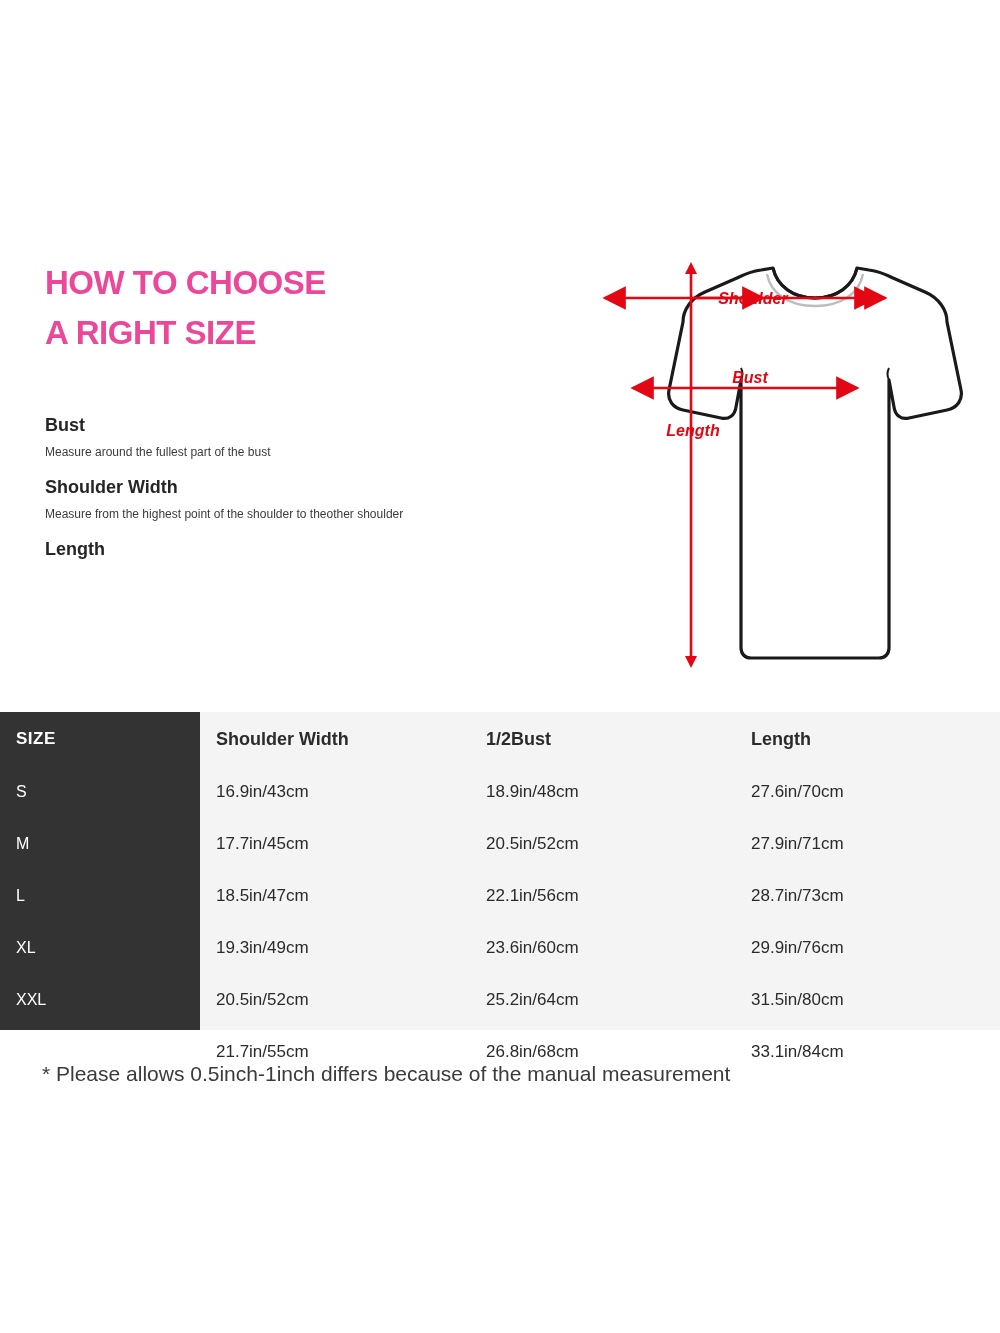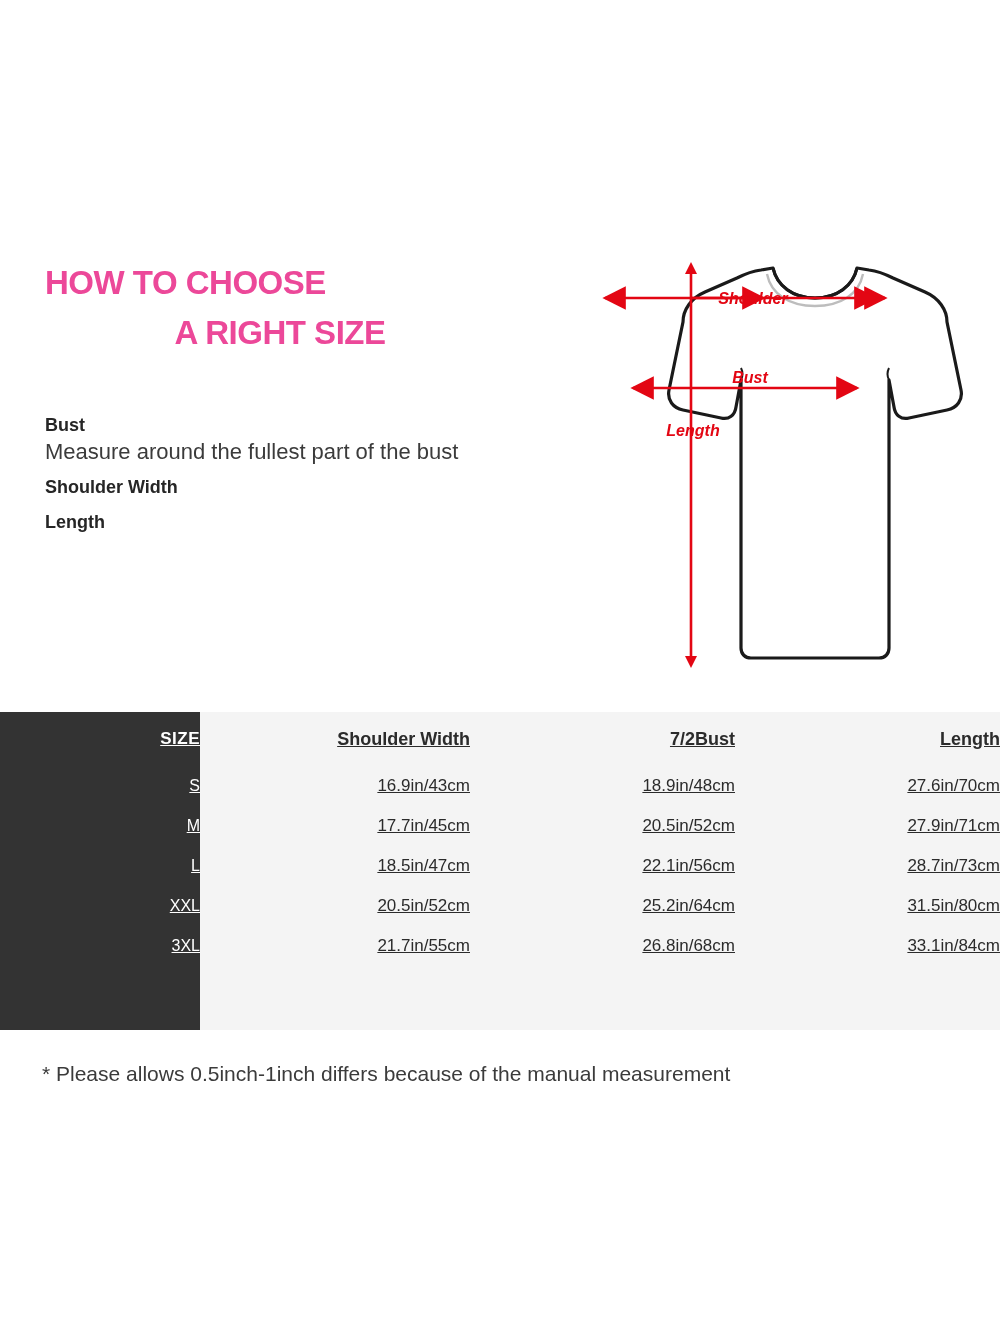--- a/index.html
+++ b/index.html
@@ -37,37 +37,37 @@
     position: absolute;
     left: 45px;
     top: 258px;
     width: 470px;
     font-size: 33px;
     line-height: 50px;
     font-weight: bold;
     color: #ec4899;
     letter-spacing: -0.5px;
   }
-  .headline .l2 { display: block; text-align: center; }
+  .headline .l2 { display: block; }
 
   .defs {
     position: absolute;
     left: 45px;
     top: 415px;
     width: 460px;
   }
   .def-block { margin-bottom: 14px; }
   .def-title {
     font-size: 18px;
     font-weight: bold;
     color: #262626;
     margin-bottom: 5px;
   }
   .def-text {
-    font-size: 22px;
+    font-size: 12px;
     line-height: 22px;
     color: #3b3b3b;
   }
 
   
   .shirt-wrap {
     position: absolute;
     left: 505px;
     top: 240px;
     width: 470px;
@@ -96,28 +96,27 @@
   table.size-table {
     position: absolute;
     left: 0;
     top: 0;
     width: 1000px;
     border-collapse: collapse;
     table-layout: fixed;
   }
   table.size-table th,
   table.size-table td {
-    padding: 0;
+    padding: 16px;
     height: 40px;
-    text-align: right;
+    text-align: left;
     vertical-align: middle;
     font-size: 17px;
     color: #2b2b2b;
     font-weight: normal;
-    text-decoration: underline;
   }
   table.size-table thead th {
     height: 54px;
     font-weight: bold;
     font-size: 18px;
   }
   table.size-table col.c-size { width: 200px; }
   table.size-table col.c-a { width: 270px; }
   table.size-table col.c-b { width: 265px; }
   table.size-table col.c-c { width: 265px; }
@@ -152,20 +151,21 @@
       <span class="l2">A RIGHT SIZE</span>
     </div>
 
     <div class="defs">
       <div class="def-block">
         <div class="def-title">Bust</div>
         <div class="def-text">Measure around the fullest part of the bust</div>
       </div>
       <div class="def-block">
         <div class="def-title">Shoulder Width</div>
+        <div class="def-text">Measure from the highest point of the shoulder to theother shoulder</div>
       </div>
       <div class="def-block">
         <div class="def-title">Length</div>
       </div>
     </div>
 
     <div class="shirt-wrap">
       <svg width="470" height="450" viewBox="0 0 470 450" xmlns="http://www.w3.org/2000/svg">
         <defs>
           <marker id="arrH" markerWidth="9" markerHeight="9" refX="8" refY="4.5" orient="auto">
@@ -239,21 +239,21 @@
       <colgroup>
         <col class="c-size">
           <col class="c-a">
           <col class="c-b">
           <col class="c-c">
       </colgroup>
       <thead>
         <tr>
           <th class="cell-size">SIZE</th>
           <th>Shoulder Width</th>
-          <th>7/2Bust</th>
+          <th>1/2Bust</th>
           <th>Length</th>
         </tr>
       </thead>
       <tbody>
         <tr>
           <td class="cell-size">S</td>
           <td>16.9in/43cm</td>
           <td>18.9in/48cm</td>
           <td>27.6in/70cm</td>
         </tr>
@@ -263,20 +263,26 @@
           <td>20.5in/52cm</td>
           <td>27.9in/71cm</td>
         </tr>
         <tr>
           <td class="cell-size">L</td>
           <td>18.5in/47cm</td>
           <td>22.1in/56cm</td>
           <td>28.7in/73cm</td>
         </tr>
         <tr>
+          <td class="cell-size">XL</td>
+          <td>19.3in/49cm</td>
+          <td>23.6in/60cm</td>
+          <td>29.9in/76cm</td>
+        </tr>
+        <tr>
           <td class="cell-size">XXL</td>
           <td>20.5in/52cm</td>
           <td>25.2in/64cm</td>
           <td>31.5in/80cm</td>
         </tr>
         <tr>
           <td class="cell-size">3XL</td>
           <td>21.7in/55cm</td>
           <td>26.8in/68cm</td>
           <td>33.1in/84cm</td>

